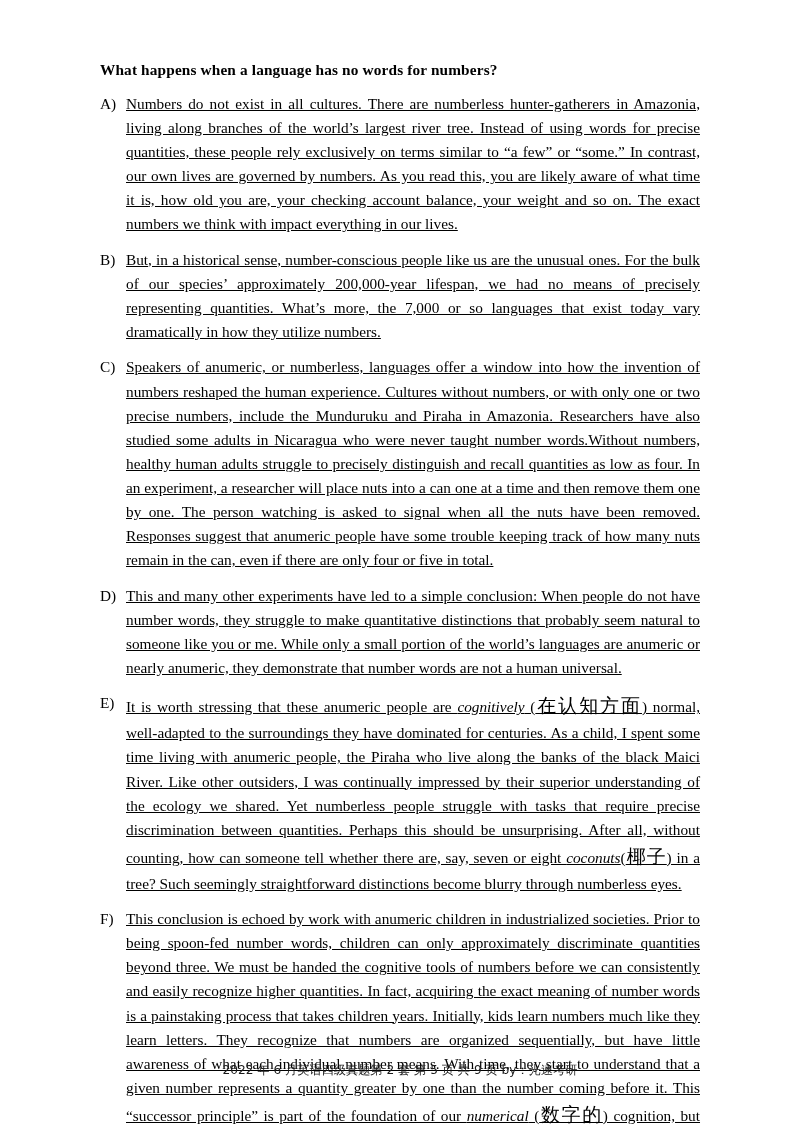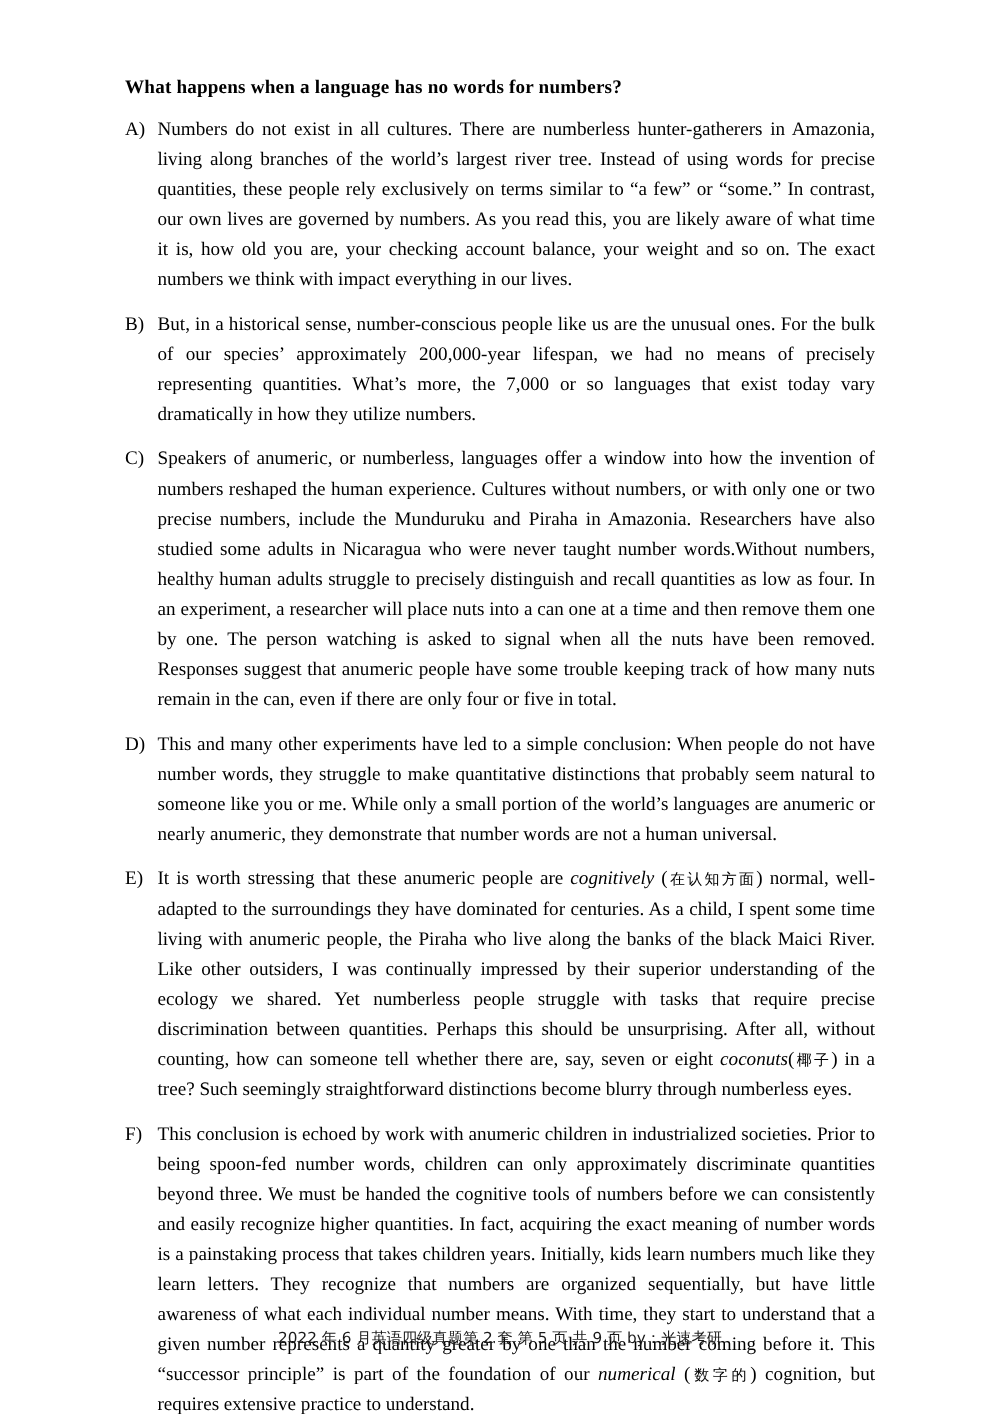--- a/index.html
+++ b/index.html
@@ -48,28 +48,29 @@
     text-align: left;
     white-space: nowrap;
   }
   .para-body {
     flex: 1 1 auto;
     font-size: 15.3px;
     line-height: 1.575;
     text-align: justify;
     text-justify: inter-word;
     hyphens: none;
+    text-decoration: underline;
   }
   .para-body i, .para-body em {
     font-style: italic;
   }
   .cn {
     font-family: "DejaVu Sans", "Liberation Sans", sans-serif;
     font-style: normal;
-    font-size: 12px;
+    font-size: 19px;
   }
   .footer {
     position: absolute;
     left: 0;
     right: 0;
     top: 1062px;
     text-align: center;
     font-size: 12.6px;
     line-height: 1.4;
     color: #1a1a1a;

